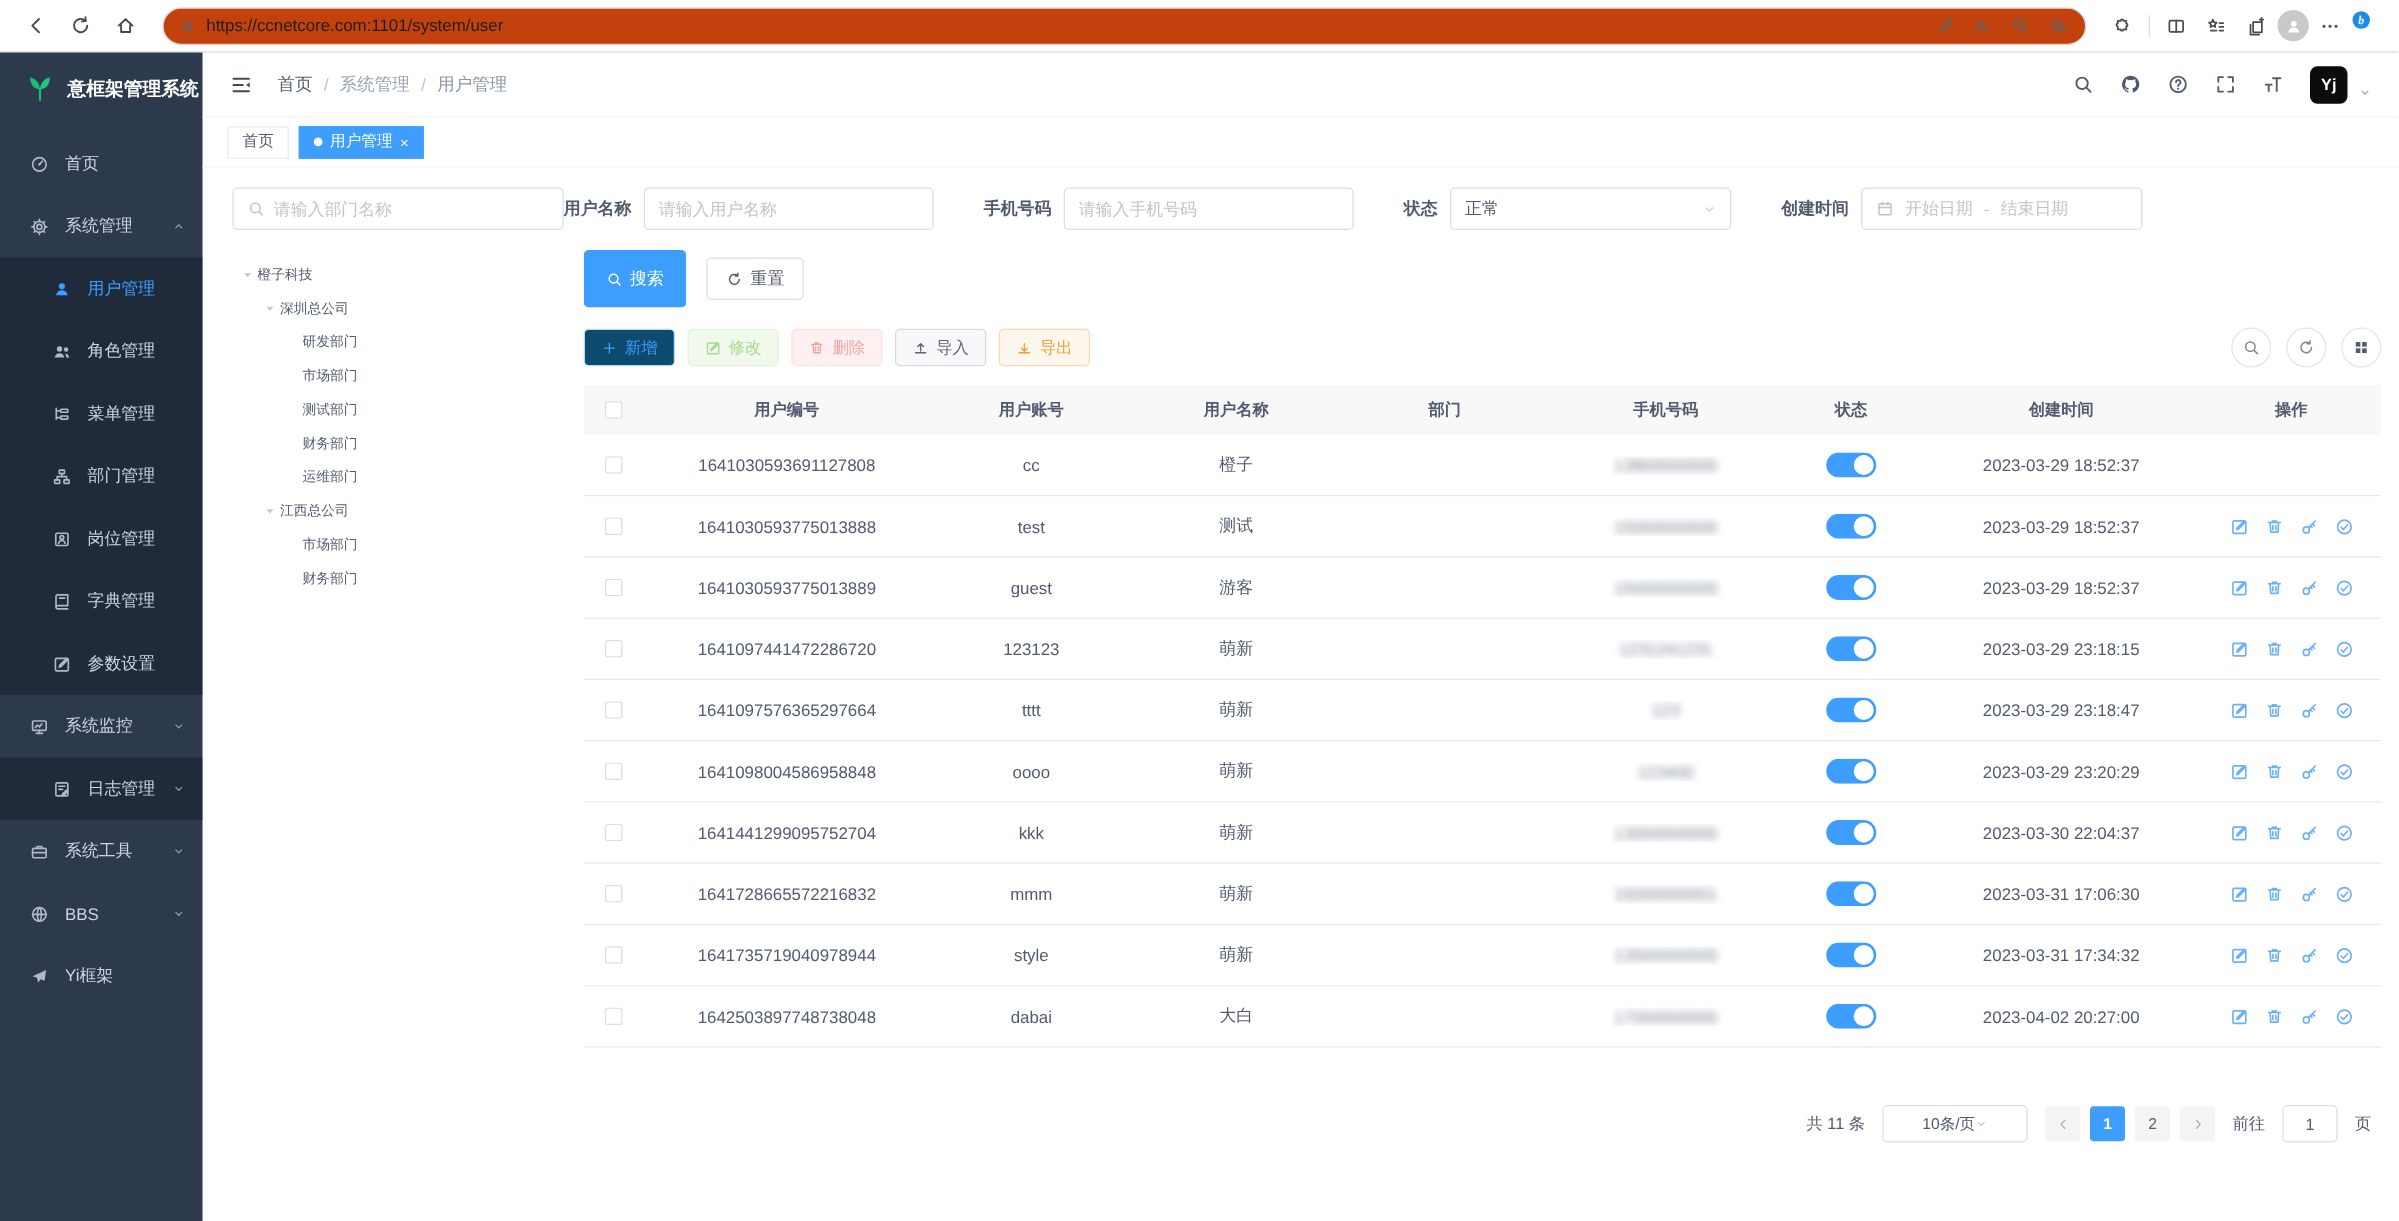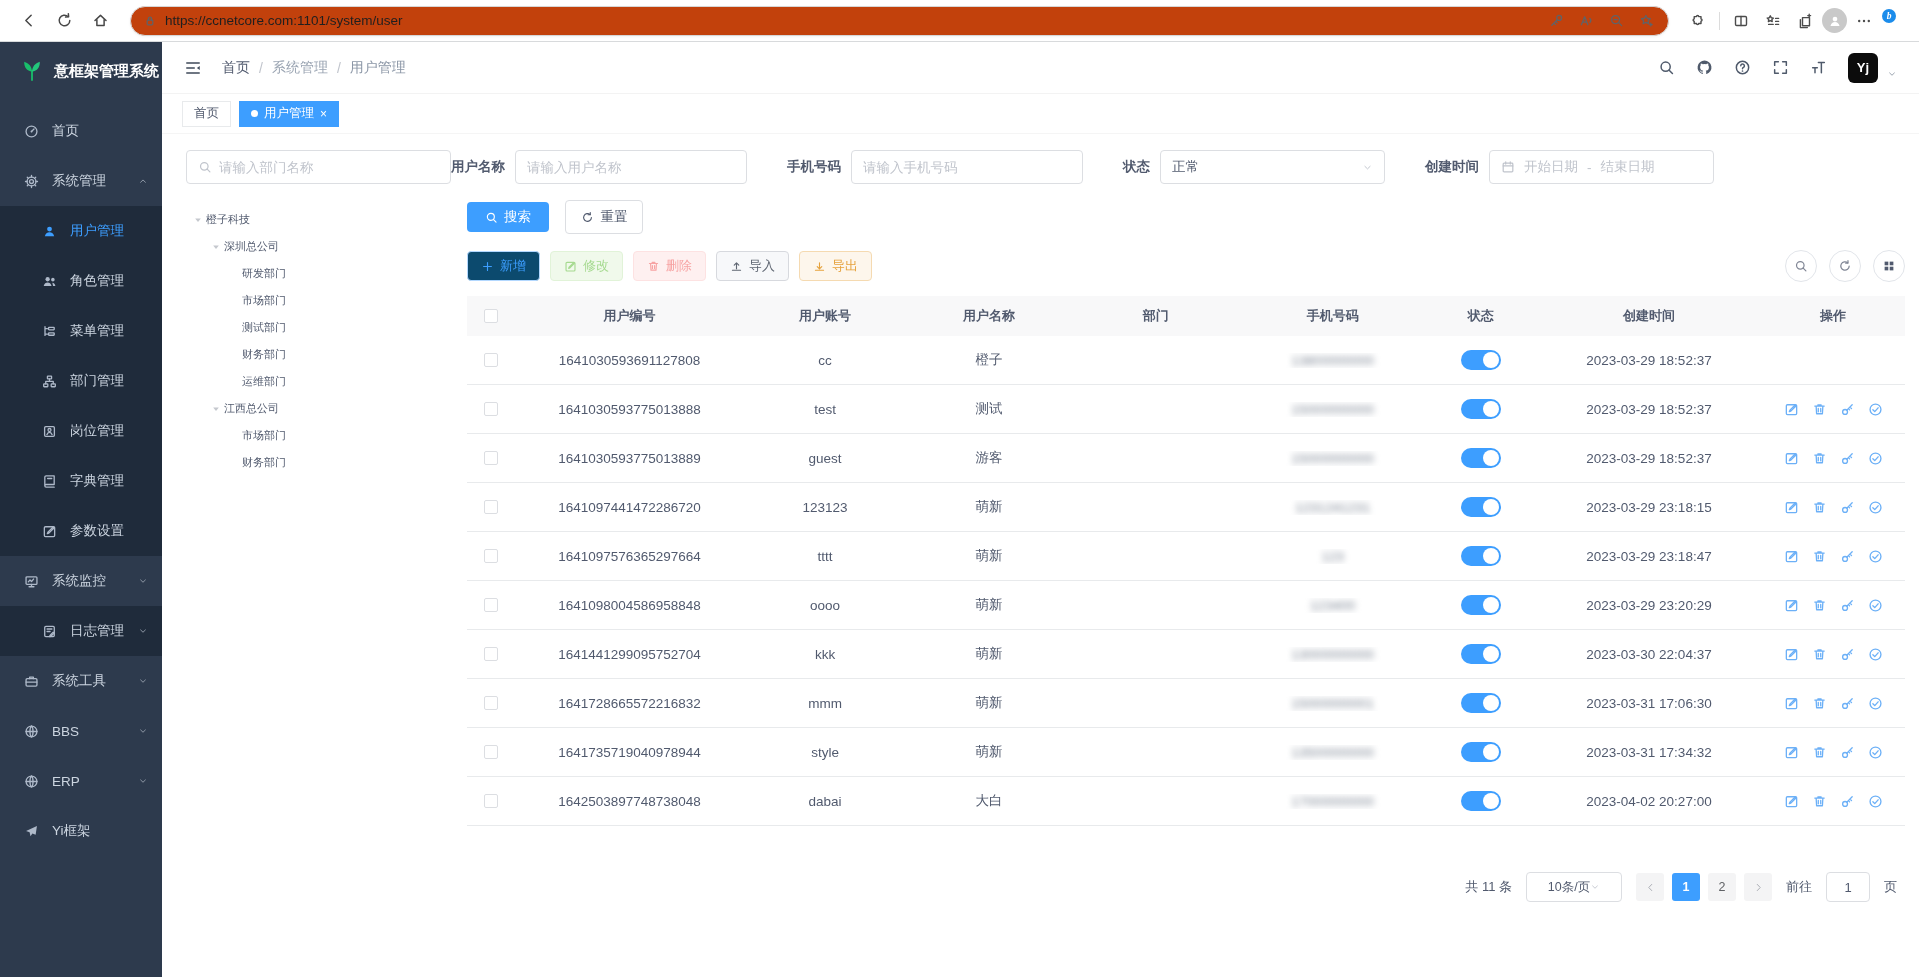--- a/index.html
+++ b/index.html
@@ -71,21 +71,21 @@
   .date-range .icon{color:#c0c4cc;font-size:14px}
 
   .body-row{display:flex;margin-top:16px;flex:1;min-height:0}
   .tree-panel{width:265px;flex-shrink:0;padding-top:6px}
   .tree-node{height:27px;display:flex;align-items:center;font-size:11px;color:#515a6e;cursor:pointer;white-space:nowrap}
   .tree-caret{width:16px;font-size:10px;color:#c5c8ce;display:inline-flex;flex-shrink:0}
   .right-col{flex:1;margin-left:16px;min-width:0;display:flex;flex-direction:column}
 
   .btn{display:inline-flex;align-items:center;justify-content:center;gap:6px;border-radius:4px;font-size:13.5px;cursor:pointer;border:1px solid transparent;font-family:inherit;background:#fff}
   .btn .icon{font-size:13px}
-  .btn-search{background:#3d9eff;color:#fff;height:30px;padding:0 17px}
+  .btn-search{background:#3d9eff;color:#fff;height:46px;padding:0 17px}
   .btn-reset{color:#515a6e;border-color:#dcdee2;height:34px;padding:0 15px;margin-left:12px}
   .toolbar{display:flex;align-items:center;margin-top:16px;flex-shrink:0}
   .btn-sm{height:30px;padding:0 13px;font-size:13px;margin-right:10px}
   .btn-add{background:#0c4a6e;border-color:#b3d8ff;color:#3d9eff}
   .btn-mod{background:#f0f9eb;border-color:#e1f3d8;color:#a6da90}
   .btn-del{background:#fef0f0;border-color:#fde2e2;color:#f7a3a3}
   .btn-imp{background:#f7f8fa;border-color:#d7d9de;color:#5f6672}
   .btn-exp{background:#fdf6ec;border-color:#f5dab1;color:#e6a23c}
   .toolbar-right{margin-left:auto;display:flex;gap:12px}
   .circle-btn{width:32px;height:32px;border-radius:50%;border:1px solid #e2e5ea;background:#fff;display:flex;align-items:center;justify-content:center;color:#808695;font-size:14px;cursor:pointer}
@@ -100,21 +100,21 @@
   .c-id{width:15.8%}.c-acc{width:11.4%}.c-nick{width:11.4%}.c-dept{width:11.8%}
   .c-phone{width:12.8%}.c-status{width:7.8%}.c-created{width:15.6%}.c-ops{width:10%}
   .cb{width:14px;height:14px;border:1px solid #dcdee2;border-radius:2px;background:#fff;display:inline-block;cursor:pointer}
   .toggle{width:40px;height:20px;border-radius:10px;background:#3d9eff;position:relative;display:inline-block;vertical-align:middle;cursor:pointer}
   .toggle::after{content:"";position:absolute;right:2px;top:2px;width:16px;height:16px;border-radius:50%;background:#fff}
   .phone-blur{filter:blur(3px);color:#7d8694}
   .ops{display:flex;justify-content:center;gap:13px;color:#6cb0f7;font-size:15px}
   .op{display:inline-flex;cursor:pointer}
 
   .pagination{display:flex;align-items:center;justify-content:flex-end;gap:14px;margin-top:46px;font-size:13px;color:#515a6e;padding-right:8px;flex-shrink:0}
-  .pg-select{width:96px;height:30px;border:1px solid #dcdee2;border-radius:4px;display:flex;align-items:center;justify-content:center;gap:0;font-size:12.5px;cursor:pointer;background:#fff}
+  .pg-select{width:116px;height:30px;border:1px solid #dcdee2;border-radius:4px;display:flex;align-items:center;justify-content:center;gap:0;font-size:12.5px;cursor:pointer;background:#fff}
   .pg-select .icon{color:#c0c4cc;font-size:10px}
   .pager{display:flex;gap:8px;align-items:center}
   .pg-btn{min-width:28px;height:28px;border-radius:3px;background:#f4f4f5;color:#606266;display:flex;align-items:center;justify-content:center;font-size:12.5px;border:none;font-family:inherit;cursor:pointer}
   .pg-btn.arrow{color:#a8abb2;font-size:11px}
   .pg-btn.active{background:#3d9eff;color:#fff;font-weight:bold}
   .goto-input{width:44px;height:30px;border:1px solid #dcdee2;border-radius:4px;text-align:center;font-size:13px;color:#515a6e;outline:none;font-family:inherit}
 </style>
 </head>
 <body>
 
@@ -395,34 +395,20 @@
           </span>
         </div>
         <div class="s-item">
           <span class="s-icon icon">
             <svg viewBox="0 0 16 16" width="1em" height="1em" fill="none" stroke="currentColor" stroke-width="1.4" stroke-linecap="round" stroke-linejoin="round">
               <circle cx="8" cy="8" r="5.8"></circle>
               <path d="M2.2 8h11.6M8 2.2c-2.2 1.8-2.2 9.8 0 11.6M8 2.2c2.2 1.8 2.2 9.8 0 11.6"></path>
             </svg>
           </span>
           <span class="s-label">BBS</span>
-          <span class="s-arrow icon">
-            <svg viewBox="0 0 16 16" width="1em" height="1em" fill="none" stroke="currentColor" stroke-width="1.6" stroke-linecap="round">
-              <path d="M4.2 6.3L8 10l3.8-3.7"></path>
-            </svg>
-          </span>
-        </div>
-        <div class="s-item">
-          <span class="s-icon icon">
-            <svg viewBox="0 0 16 16" width="1em" height="1em" fill="none" stroke="currentColor" stroke-width="1.4" stroke-linecap="round" stroke-linejoin="round">
-              <circle cx="8" cy="8" r="5.8"></circle>
-              <path d="M2.2 8h11.6M8 2.2c-2.2 1.8-2.2 9.8 0 11.6M8 2.2c2.2 1.8 2.2 9.8 0 11.6"></path>
-            </svg>
-          </span>
-          <span class="s-label">ERP</span>
           <span class="s-arrow icon">
             <svg viewBox="0 0 16 16" width="1em" height="1em" fill="none" stroke="currentColor" stroke-width="1.6" stroke-linecap="round">
               <path d="M4.2 6.3L8 10l3.8-3.7"></path>
             </svg>
           </span>
         </div>
         <div class="s-item">
           <span class="s-icon icon">
             <svg viewBox="0 0 16 16" width="1em" height="1em">
               <path d="M13.8 2.2L2.2 7.4l3.8 1.4.9 4.2 2.1-3 3.4 1.4z" fill="currentColor"></path>

